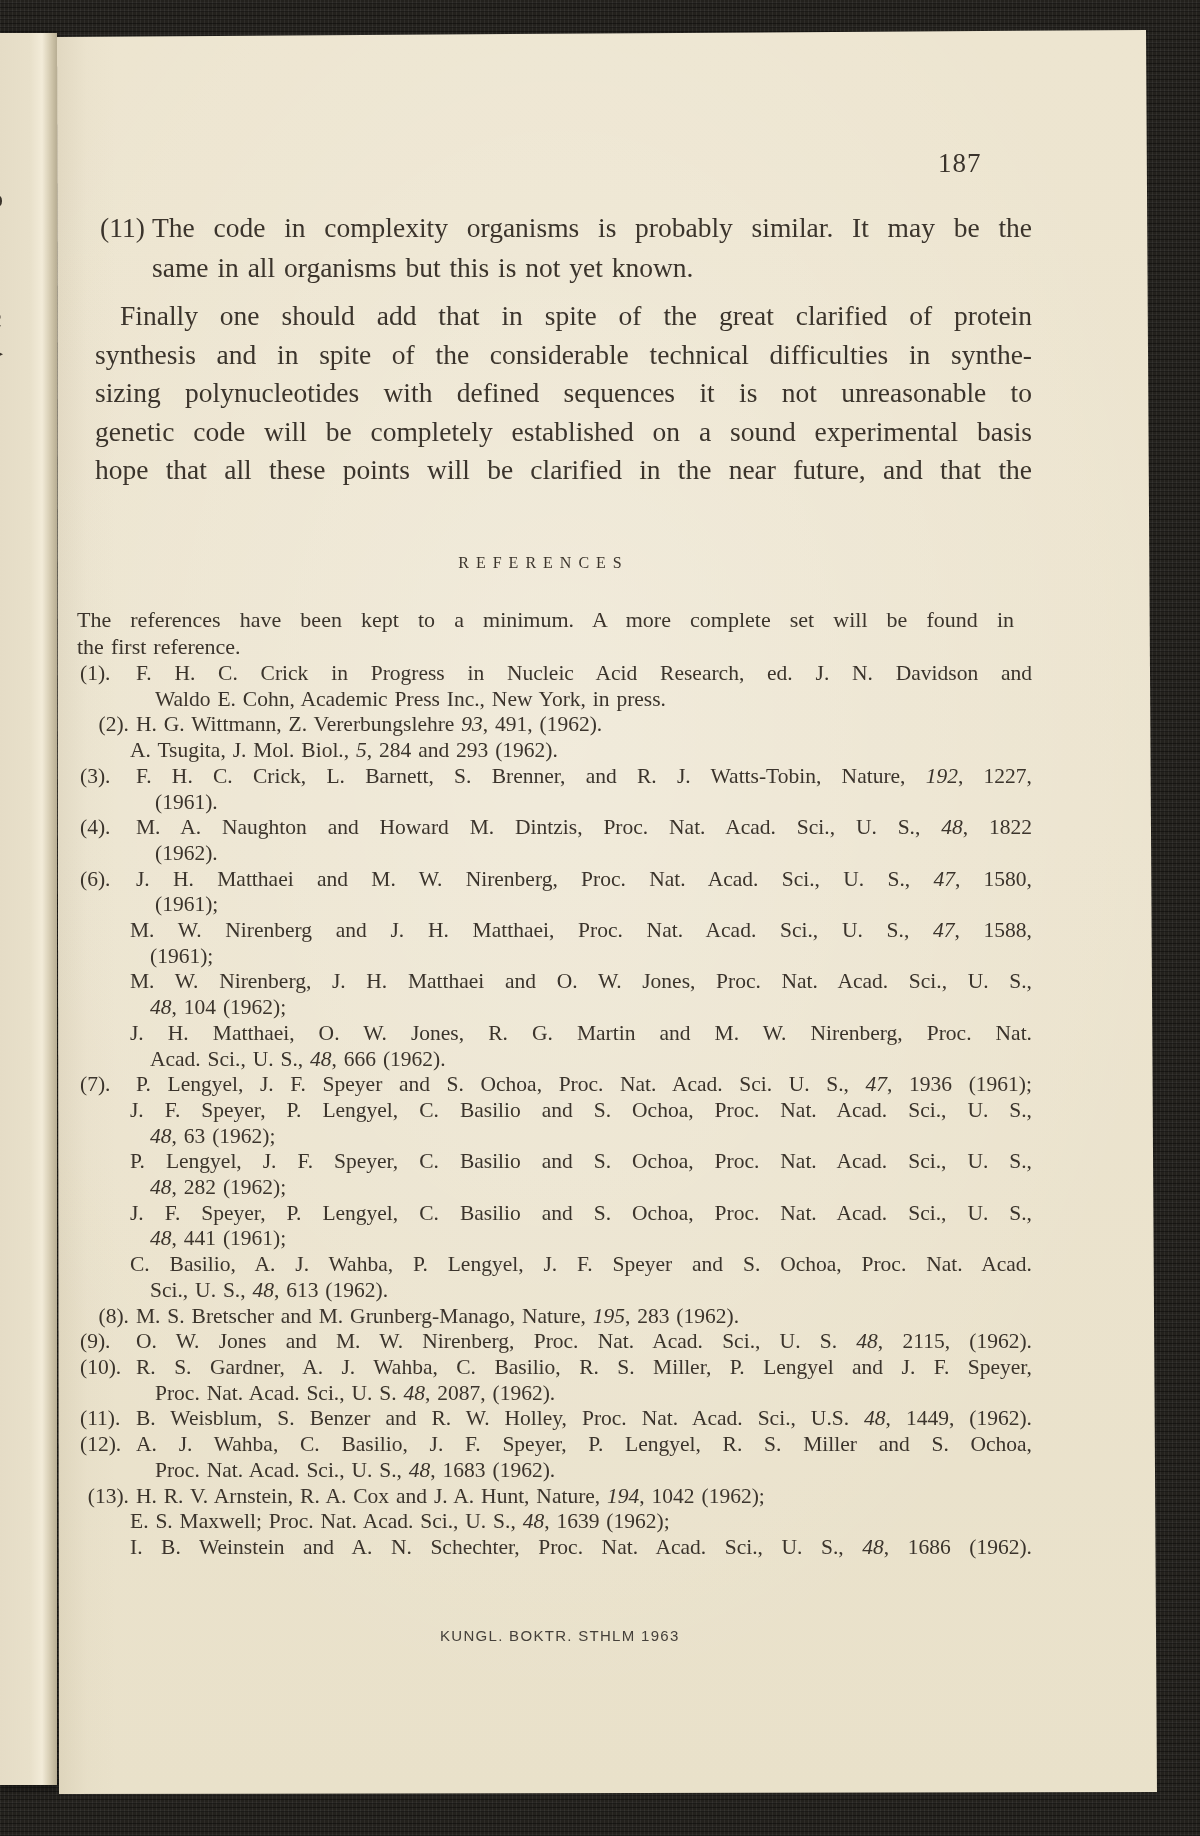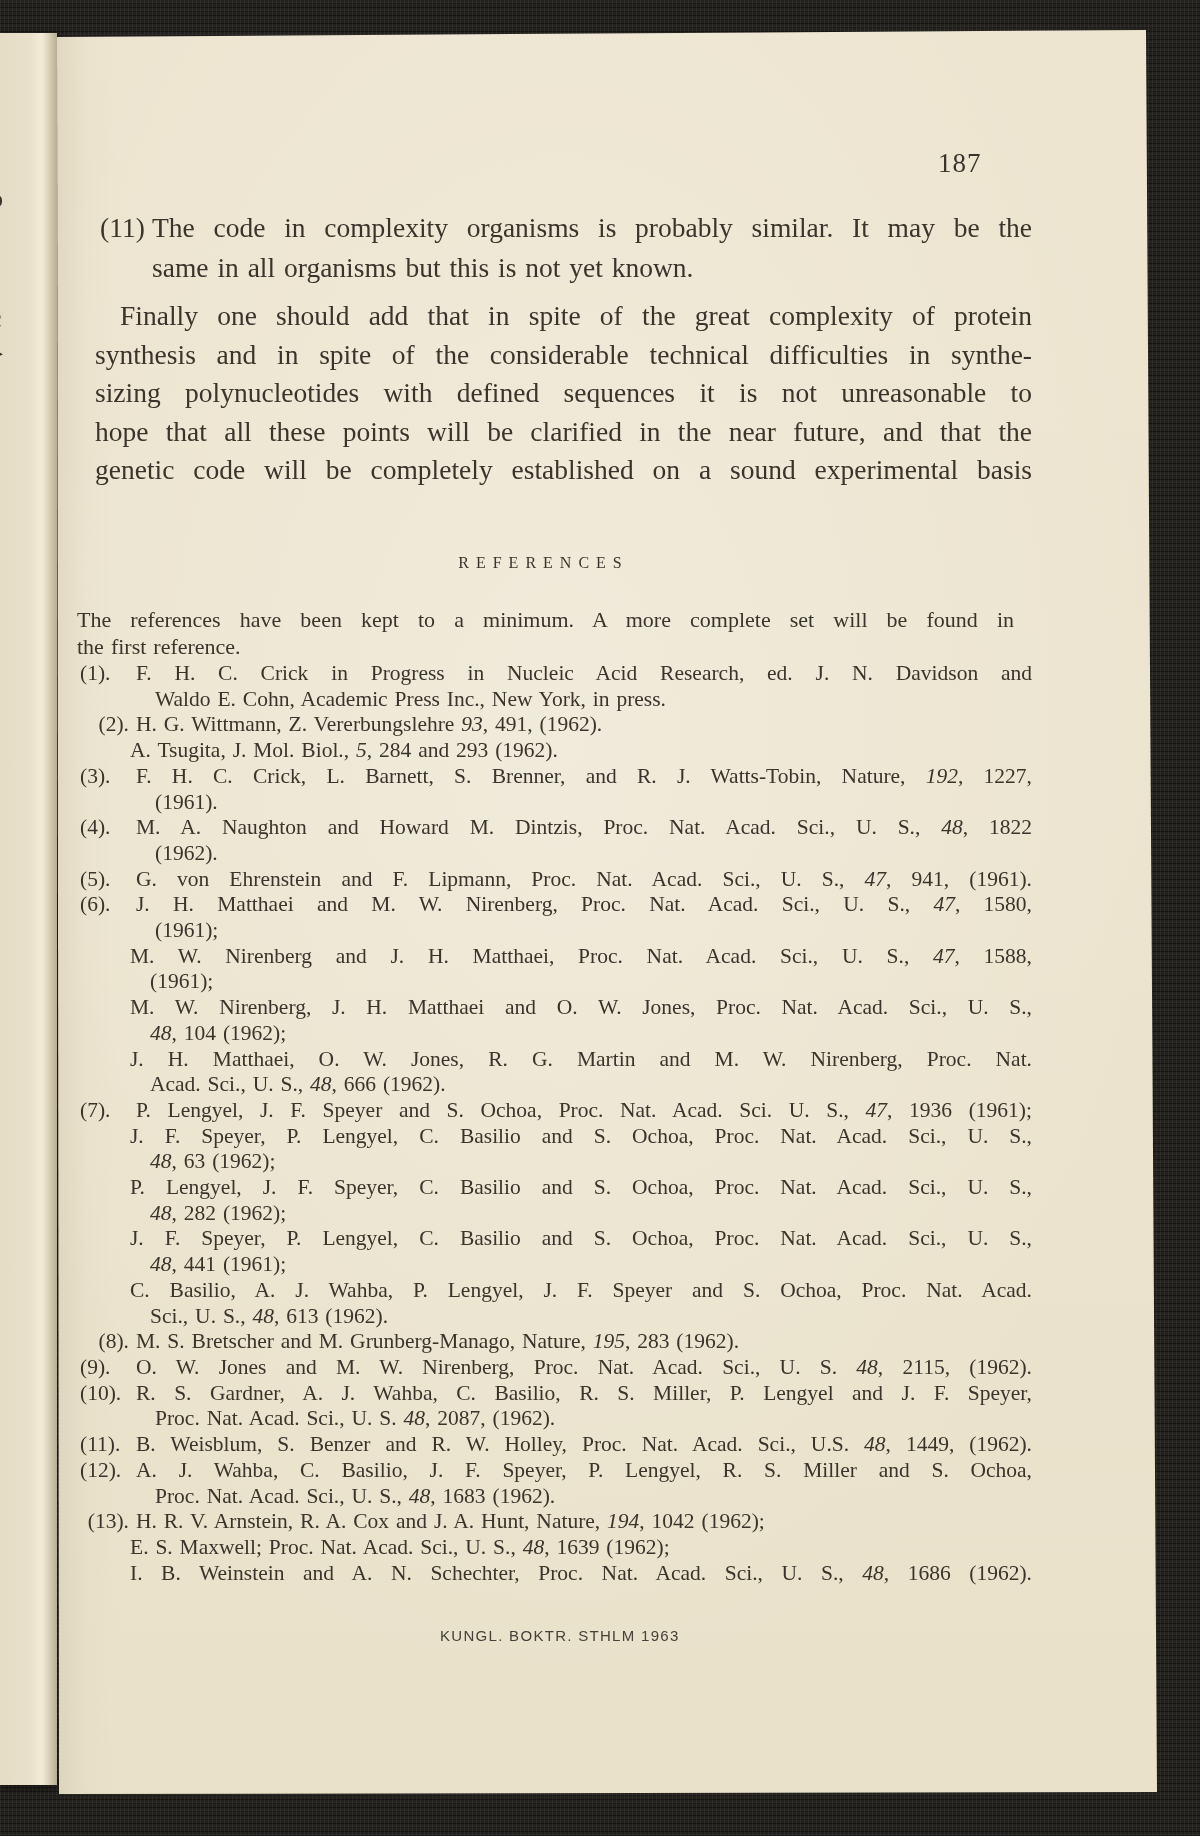--- a/index.html
+++ b/index.html
@@ -90,44 +90,43 @@
 <div class="page">
 
   <div class="page-number">187</div>
 
   <div class="item11 body-block">
     <div class="bl j"><span class="item-label">(11)</span><span>The code in complexity organisms is probably similar. It may be the</span></div>
     <div class="bl hang">same in all organisms but this is not yet known.</div>
   </div>
 
   <div class="para body-block">
-    <div class="bl j">Finally one should add that in spite of the great complexity of protein</div>
+    <div class="bl j">Finally one should add that in spite of the great clarified of protein</div>
     <div class="bl j">synthesis and in spite of the considerable technical difficulties in synthe-</div>
     <div class="bl j">sizing polynucleotides with defined sequences it is not unreasonable to</div>
+    <div class="bl j">genetic code will be completely established on a sound experimental basis</div>
     <div class="bl j">hope that all these points will be clarified in the near future, and that the</div>
-    <div class="bl j">genetic code will be completely established on a sound experimental basis</div>
   </div>
 
   <div class="refs-heading">REFERENCES</div>
 
   <div class="intro">
     <div class="j">The references have been kept to a minimum. A more complete set will be found in</div>
     <div>the first reference.</div>
   </div>
 
   <div class="refs">
       <div class="rl first j"><span class="num">(1).</span><span>F. H. C. Crick in Progress in Nucleic Acid Research, ed. J. N. Davidson and</span></div>
       <div class="rl cont"><span>Waldo E. Cohn, Academic Press Inc., New York, in press.</span></div>
       <div class="rl first"><span class="num">(2).</span><span>H. G. Wittmann, Z. Vererbungslehre <i>93</i>, 491, (1962).</span></div>
       <div class="rl sub"><span>A. Tsugita, J. Mol. Biol., <i>5</i>, 284 and 293 (1962).</span></div>
       <div class="rl first j"><span class="num">(3).</span><span>F. H. C. Crick, L. Barnett, S. Brenner, and R. J. Watts-Tobin, Nature, <i>192</i>, 1227,</span></div>
       <div class="rl cont"><span>(1961).</span></div>
       <div class="rl first j"><span class="num">(4).</span><span>M. A. Naughton and Howard M. Dintzis, Proc. Nat. Acad. Sci., U. S., <i>48</i>, 1822</span></div>
       <div class="rl cont"><span>(1962).</span></div>
-      <div class="rl first j"><span class="num">(5).</span><span>G. von Ehrenstein and F. Lipmann, Proc. Nat. Acad. Sci., U. S., <i>47</i>, 941, (1961).</span></div>
       <div class="rl first j"><span class="num">(6).</span><span>J. H. Matthaei and M. W. Nirenberg, Proc. Nat. Acad. Sci., U. S., <i>47</i>, 1580,</span></div>
       <div class="rl cont"><span>(1961);</span></div>
       <div class="rl sub j"><span>M. W. Nirenberg and J. H. Matthaei, Proc. Nat. Acad. Sci., U. S., <i>47</i>, 1588,</span></div>
       <div class="rl subcont"><span>(1961);</span></div>
       <div class="rl sub j"><span>M. W. Nirenberg, J. H. Matthaei and O. W. Jones, Proc. Nat. Acad. Sci., U. S.,</span></div>
       <div class="rl subcont"><span><i>48</i>, 104 (1962);</span></div>
       <div class="rl sub j"><span>J. H. Matthaei, O. W. Jones, R. G. Martin and M. W. Nirenberg, Proc. Nat.</span></div>
       <div class="rl subcont"><span>Acad. Sci., U. S., <i>48</i>, 666 (1962).</span></div>
       <div class="rl first j"><span class="num">(7).</span><span>P. Lengyel, J. F. Speyer and S. Ochoa, Proc. Nat. Acad. Sci. U. S., <i>47</i>, 1936 (1961);</span></div>
       <div class="rl sub j"><span>J. F. Speyer, P. Lengyel, C. Basilio and S. Ochoa, Proc. Nat. Acad. Sci., U. S.,</span></div>

